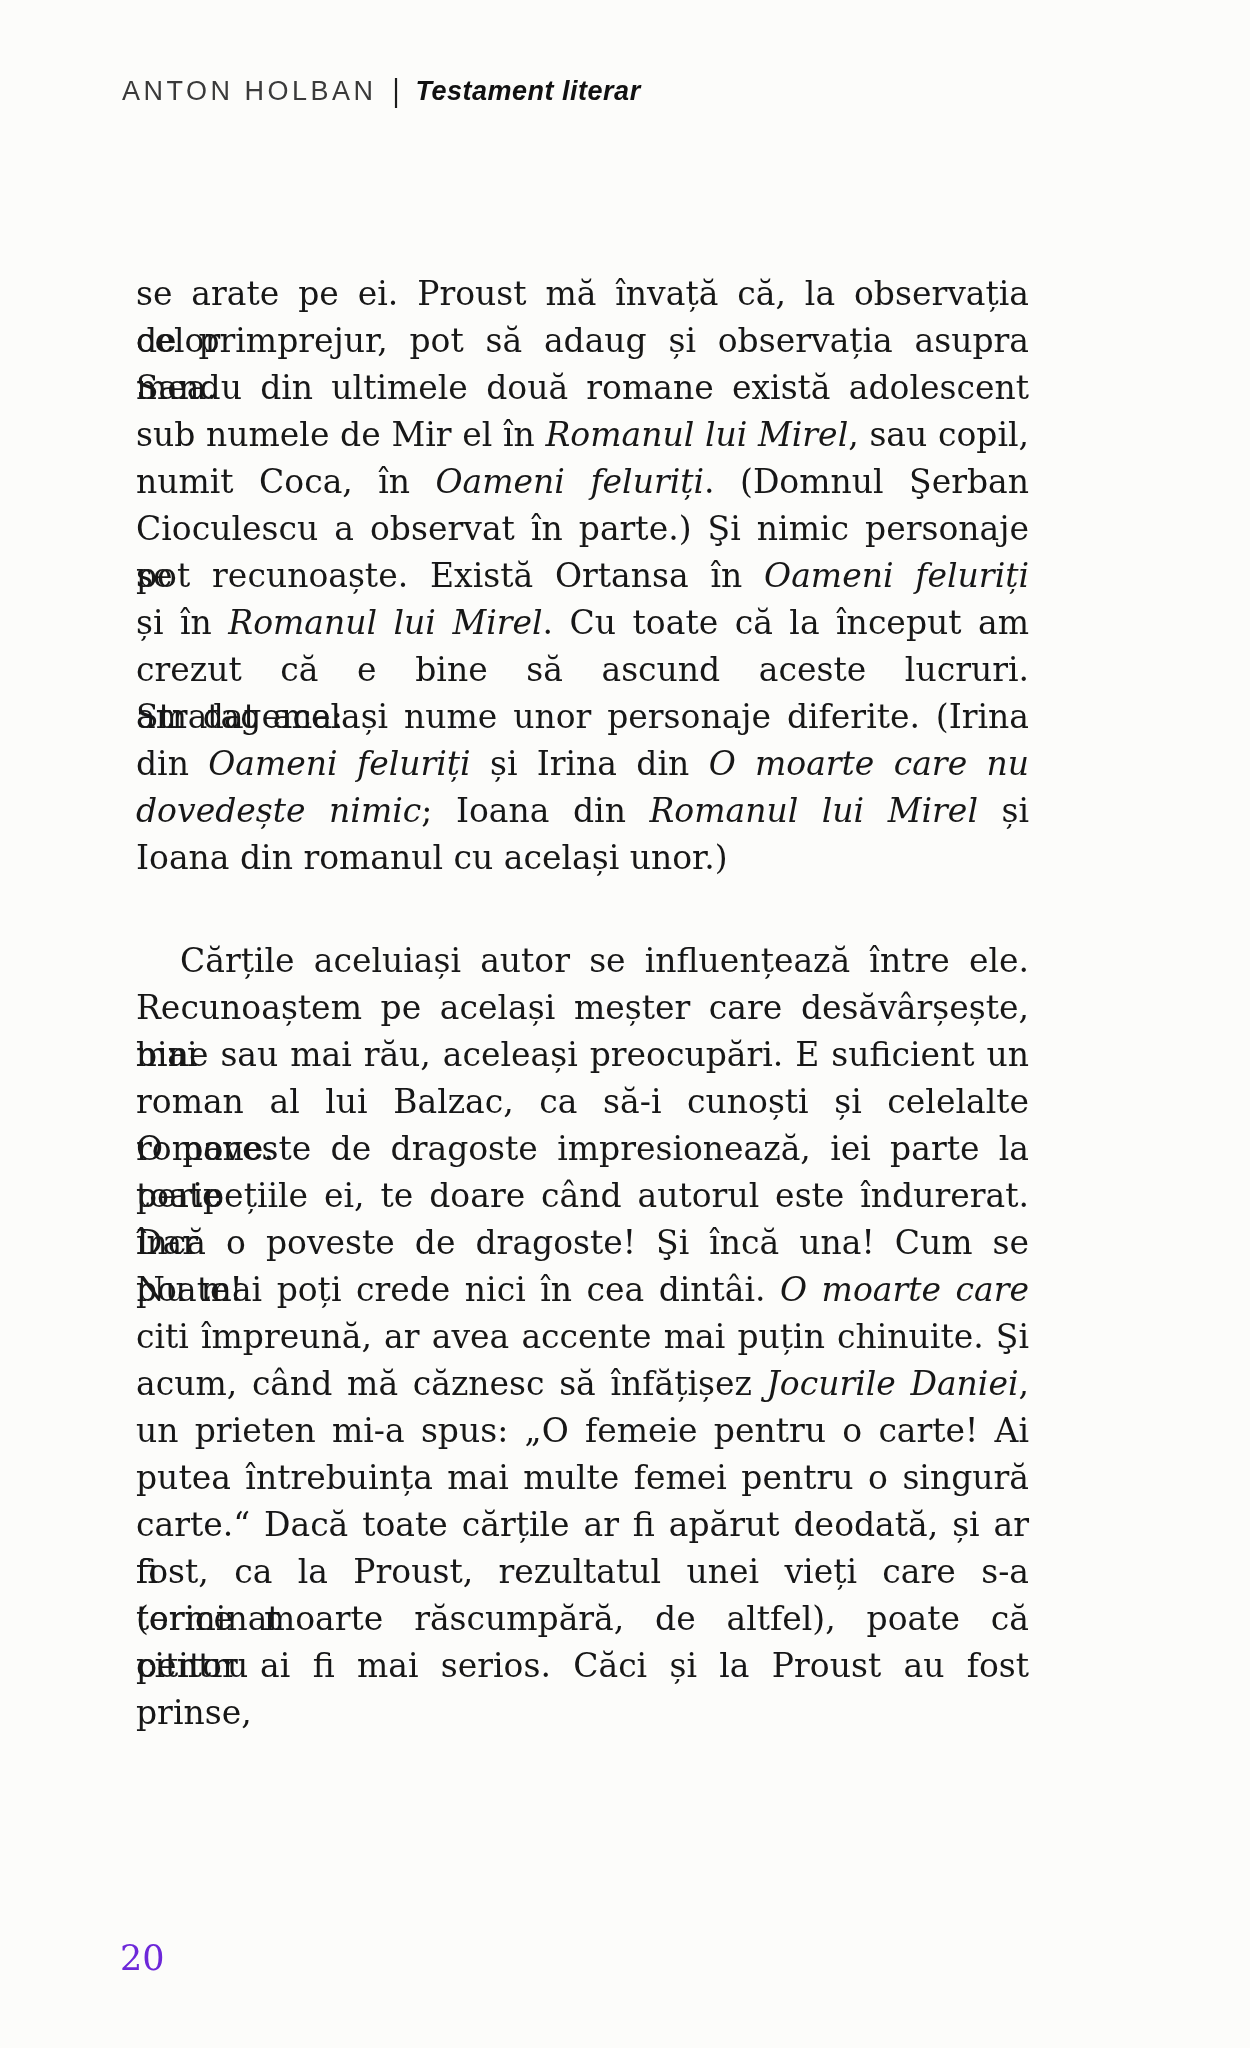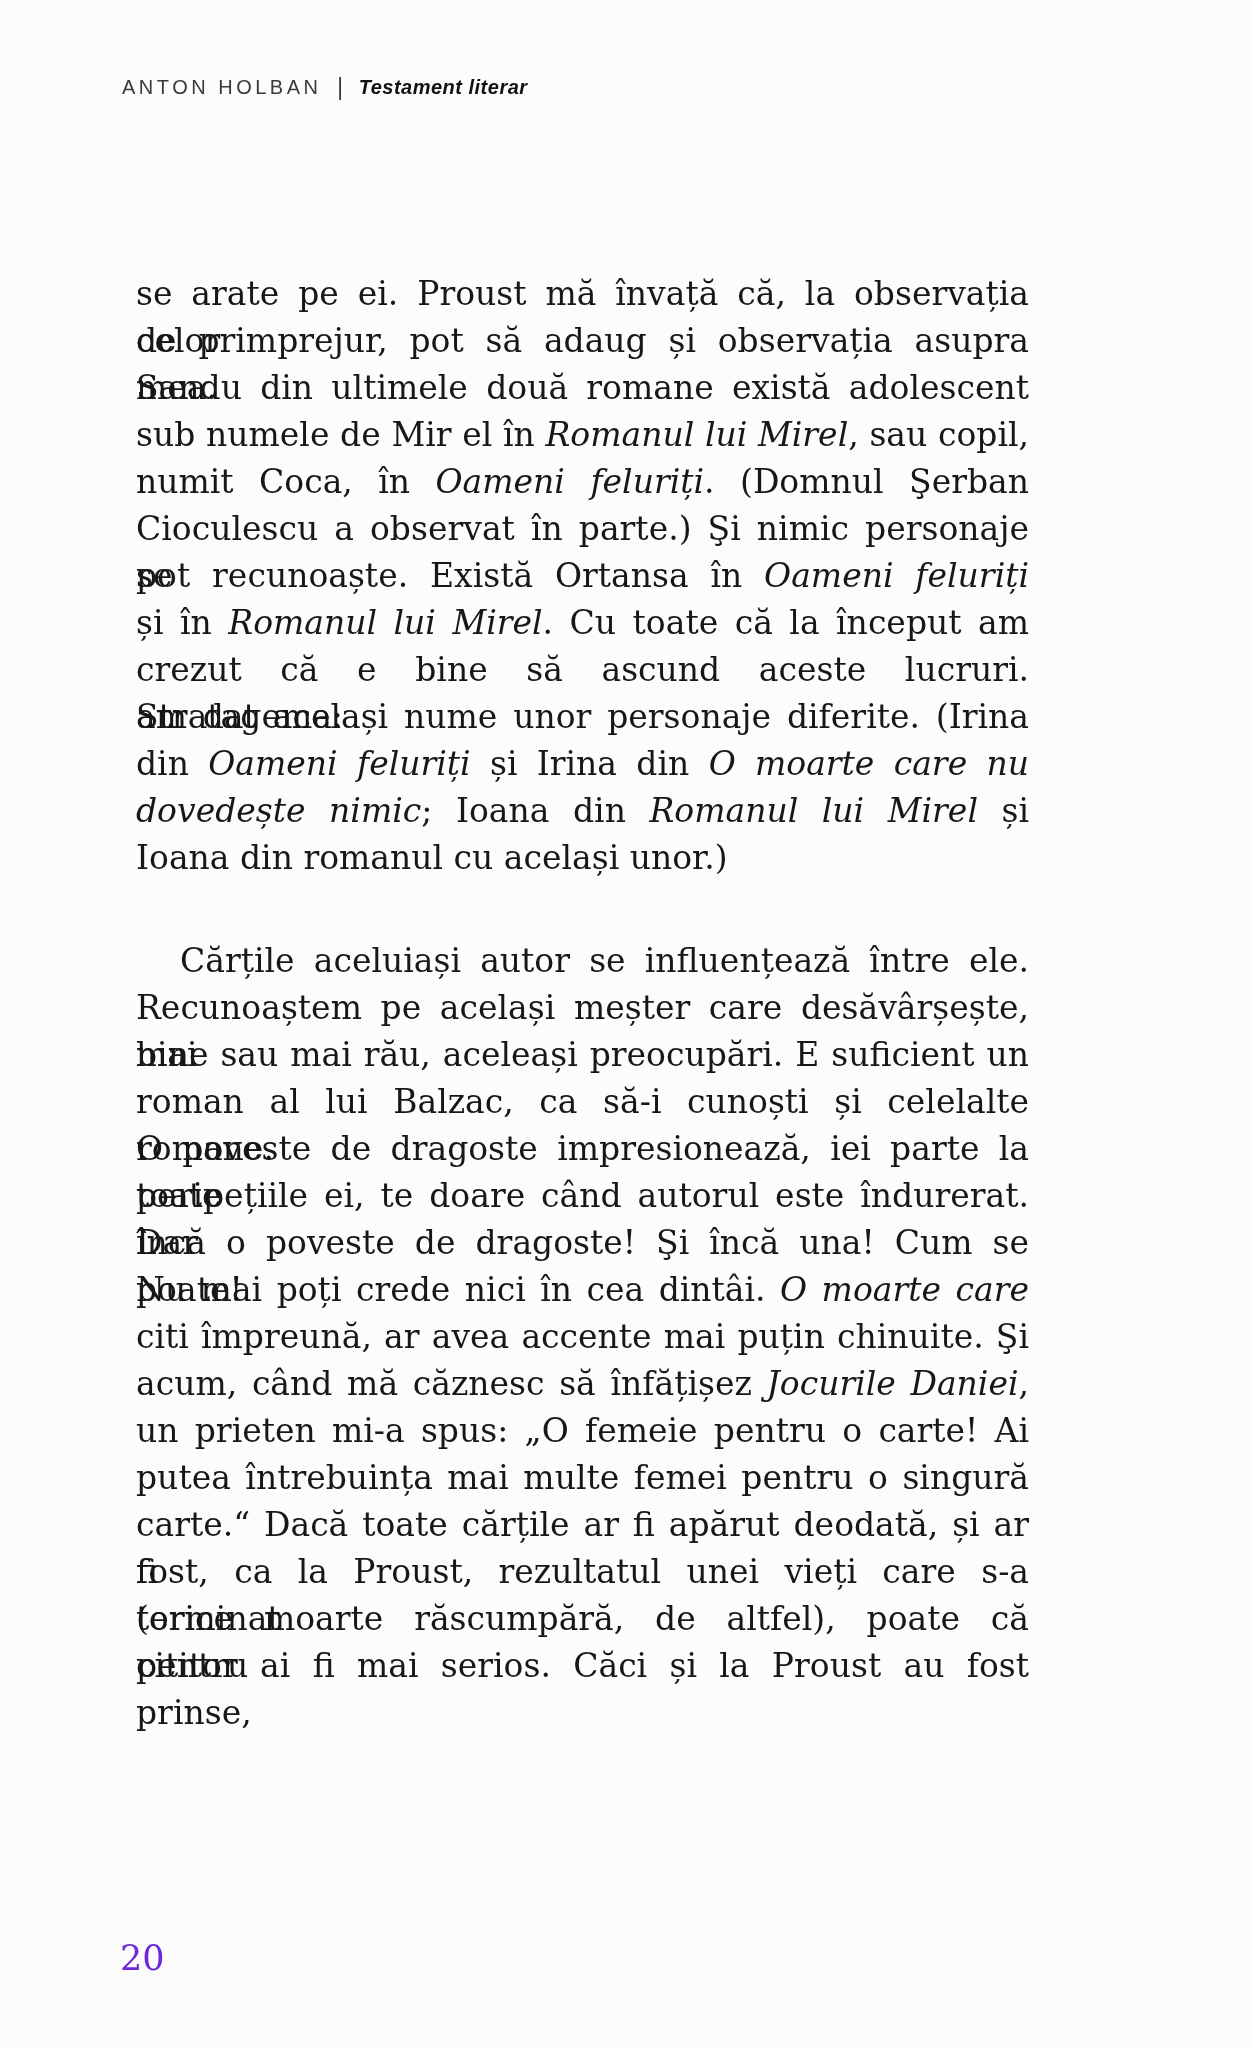--- a/index.html
+++ b/index.html
@@ -12,21 +12,21 @@
     color: #1c1c1c;
     overflow: hidden;
   }
   .running-head {
     position: absolute;
     top: 76px;
     left: 122px;
     display: flex;
     align-items: flex-start;
     font-family: "Liberation Sans", sans-serif;
-    font-size: 20px;
+    font-size: 27px;
     white-space: nowrap;
   }
   .running-head .author {
     font-weight: 300;
     letter-spacing: 3.5px;
     color: #3a3a3a;
   }
   .running-head .sep {
     margin: 0 16px;
     font-weight: 400;

